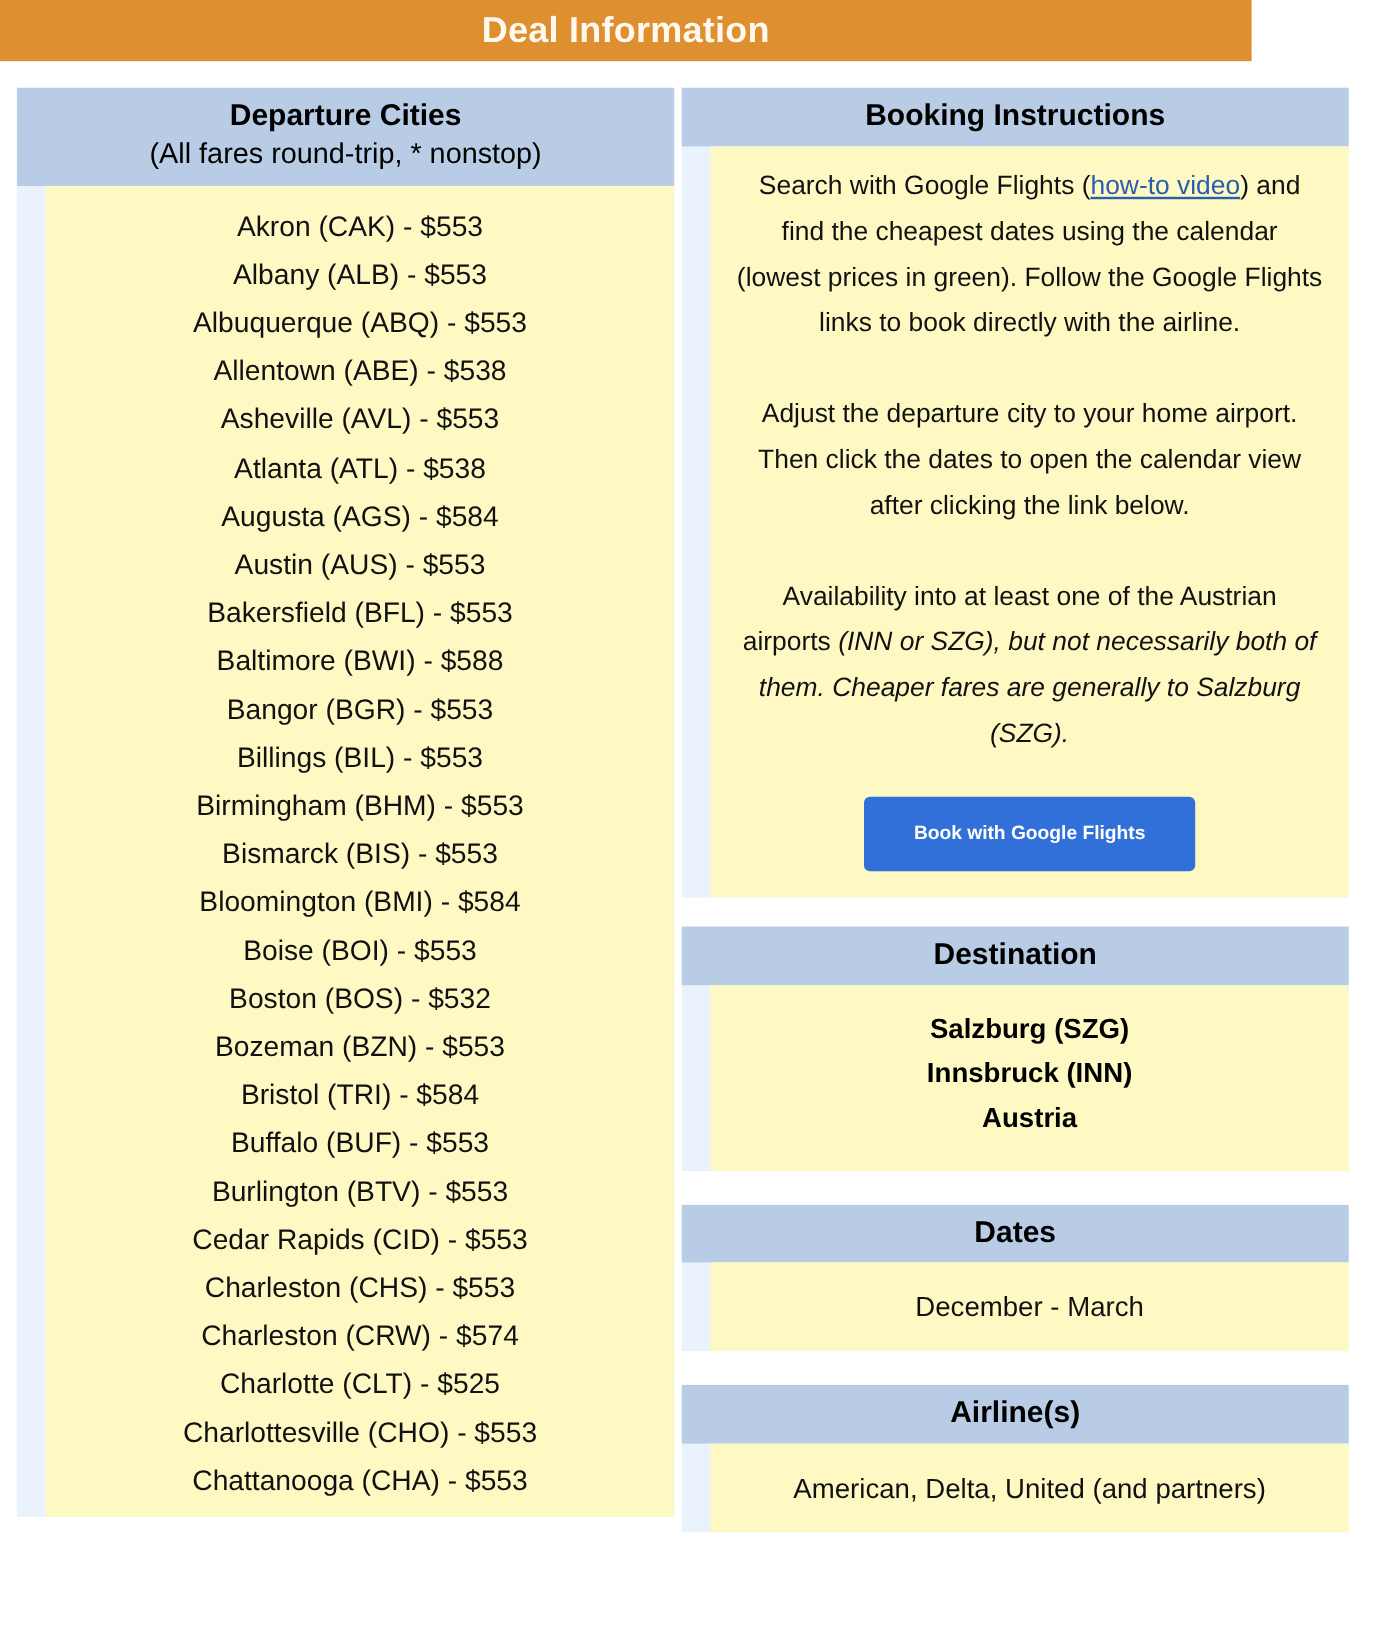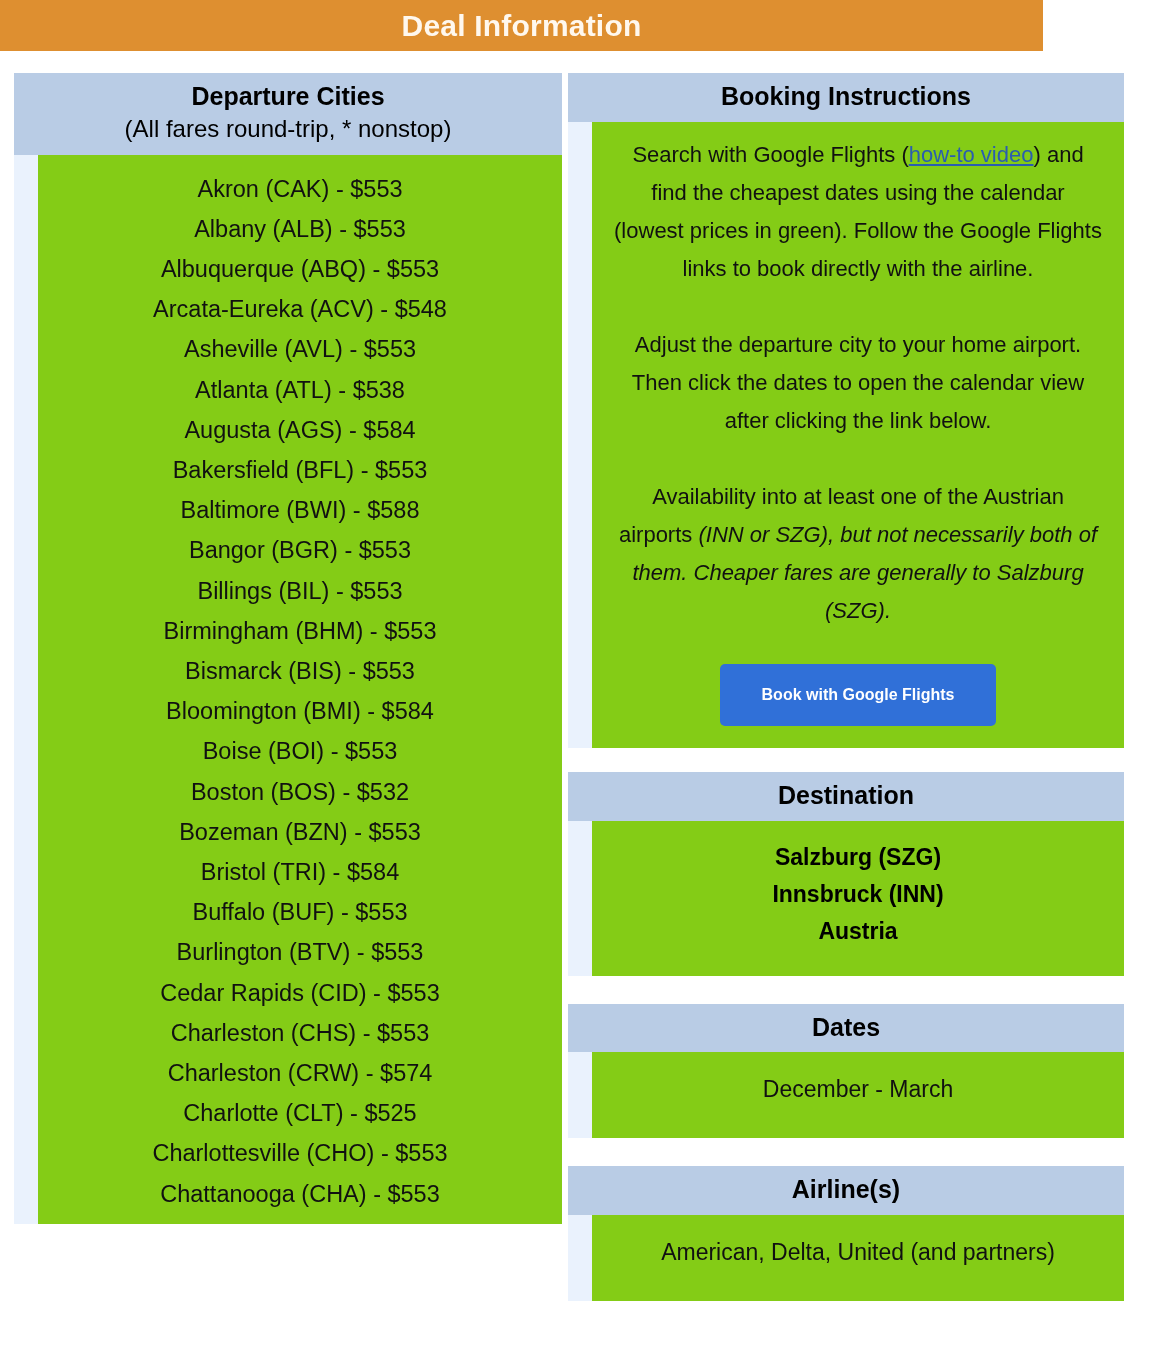--- a/index.html
+++ b/index.html
@@ -80,21 +80,21 @@
   }
   .panel-head .sub {
     display: block;
     font-size: 24px;
     font-weight: normal;
     color: #000000;
     margin-top: 4px;
     line-height: 1.2;
   }
   .panel-body {
-    background: #84cc16;
+    background: #fef9c3;
     text-align: center;
     margin-left: 24px;
   }
 
   
   .city-list {
     list-style: none;
     margin: 0;
     padding: 14px 8px 10px;
   }
@@ -152,21 +152,21 @@
   }
   .dest-body div {
     font-size: 23px;
     font-weight: bold;
     color: #000000;
     line-height: 37px;
   }
 
   
   .simple-body {
-    padding: 22px 10px 34px;
+    padding: 22px 10px 22px;
   }
   .simple-body div {
     font-size: 23px;
     color: #111111;
     line-height: 30px;
   }
 
   .gap-24 { height: 24px; }
   .gap-28 { height: 28px; }
 </style>
@@ -185,24 +185,25 @@
       <div class="panel">
         <div class="panel-head">
           <h2>Departure Cities</h2>
           <span class="sub">(All fares round-trip, * nonstop)</span>
         </div>
         <div class="panel-body">
           <ul class="city-list" id="city-list">
               <li>Akron (CAK) - $553</li>
               <li>Albany (ALB) - $553</li>
               <li>Albuquerque (ABQ) - $553</li>
-              <li>Arcata-Eureka (ACV) - $548</li>
+              <li>Allentown (ABE) - $538</li>
               <li>Asheville (AVL) - $553</li>
               <li>Atlanta (ATL) - $538</li>
               <li>Augusta (AGS) - $584</li>
+              <li>Austin (AUS) - $553</li>
               <li>Bakersfield (BFL) - $553</li>
               <li>Baltimore (BWI) - $588</li>
               <li>Bangor (BGR) - $553</li>
               <li>Billings (BIL) - $553</li>
               <li>Birmingham (BHM) - $553</li>
               <li>Bismarck (BIS) - $553</li>
               <li>Bloomington (BMI) - $584</li>
               <li>Boise (BOI) - $553</li>
               <li>Boston (BOS) - $532</li>
               <li>Bozeman (BZN) - $553</li>

